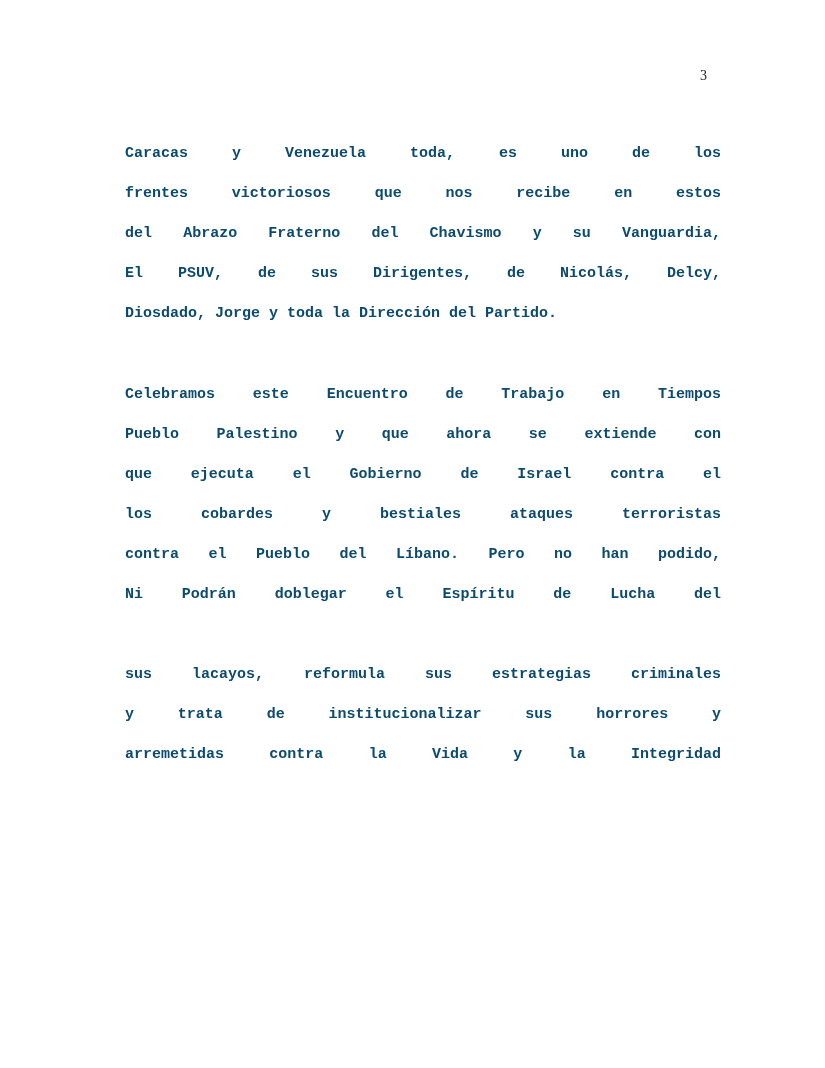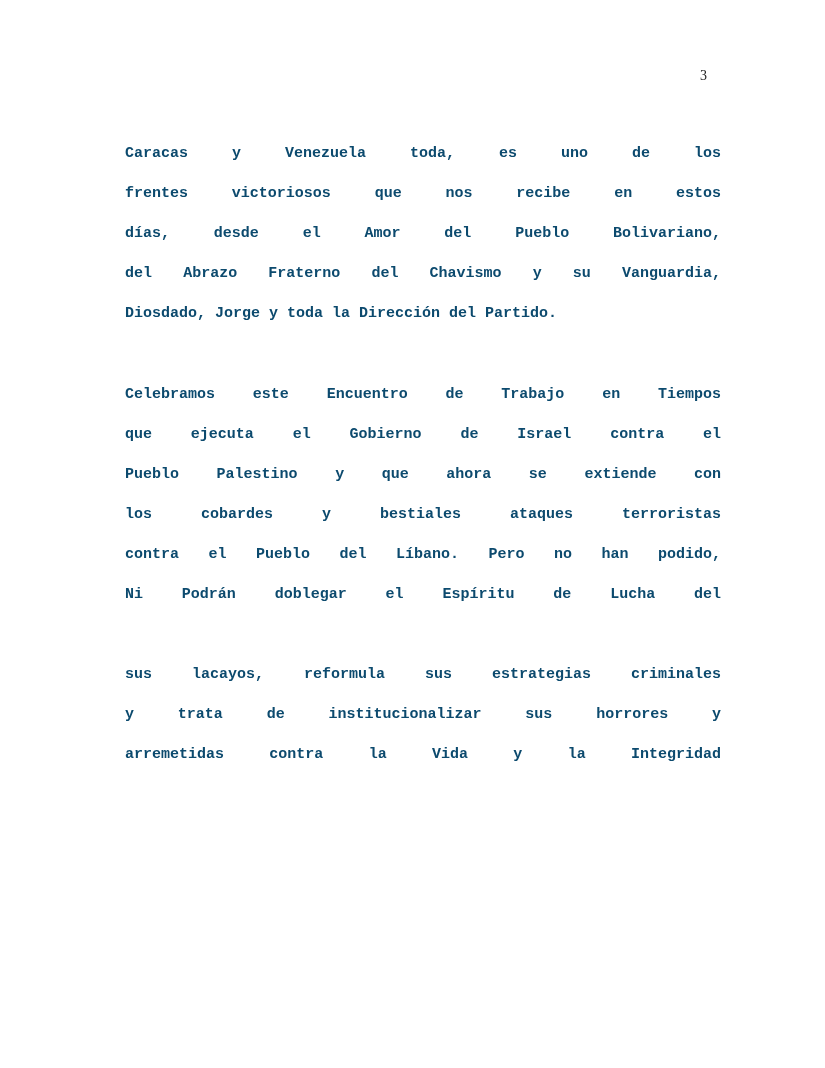--- a/index.html
+++ b/index.html
@@ -61,28 +61,28 @@
   </style>
 </head>
 <body>
 
 <div class="page-number">3</div>
 
 <div class="body-text">
   <div class="paragraph">
     <span class="line"><span class="inner">Caracas y Venezuela toda, es uno de los</span></span>
     <span class="line"><span class="inner">frentes victoriosos que nos recibe en estos</span></span>
-    <span class="line"><span class="inner">días, desde el Amor del Pueblo Bolivariano,</span></span>
     <span class="line"><span class="inner">del Abrazo Fraterno del Chavismo y su Vanguardia,</span></span>
+    <span class="line"><span class="inner">El PSUV, de sus Dirigentes, de Nicolás, Delcy,</span></span>
     <span class="line last"><span class="inner">Diosdado, Jorge y toda la Dirección del Partido.</span></span>
   </div>
   <div class="paragraph">
     <span class="line"><span class="inner">Celebramos este Encuentro de Trabajo en Tiempos</span></span>
+    <span class="line"><span class="inner">Pueblo Palestino y que ahora se extiende con</span></span>
     <span class="line"><span class="inner">que ejecuta el Gobierno de Israel contra el</span></span>
-    <span class="line"><span class="inner">Pueblo Palestino y que ahora se extiende con</span></span>
     <span class="line"><span class="inner">los cobardes y bestiales ataques terroristas</span></span>
     <span class="line"><span class="inner">contra el Pueblo del Líbano. Pero no han podido,</span></span>
     <span class="line"><span class="inner">Ni Podrán doblegar el Espíritu de Lucha del</span></span>
   </div>
   <div class="paragraph">
     <span class="line"><span class="inner">sus lacayos, reformula sus estrategias criminales</span></span>
     <span class="line"><span class="inner">y trata de institucionalizar sus horrores y</span></span>
     <span class="line"><span class="inner">arremetidas contra la Vida y la Integridad</span></span>
   </div>
 </div>

